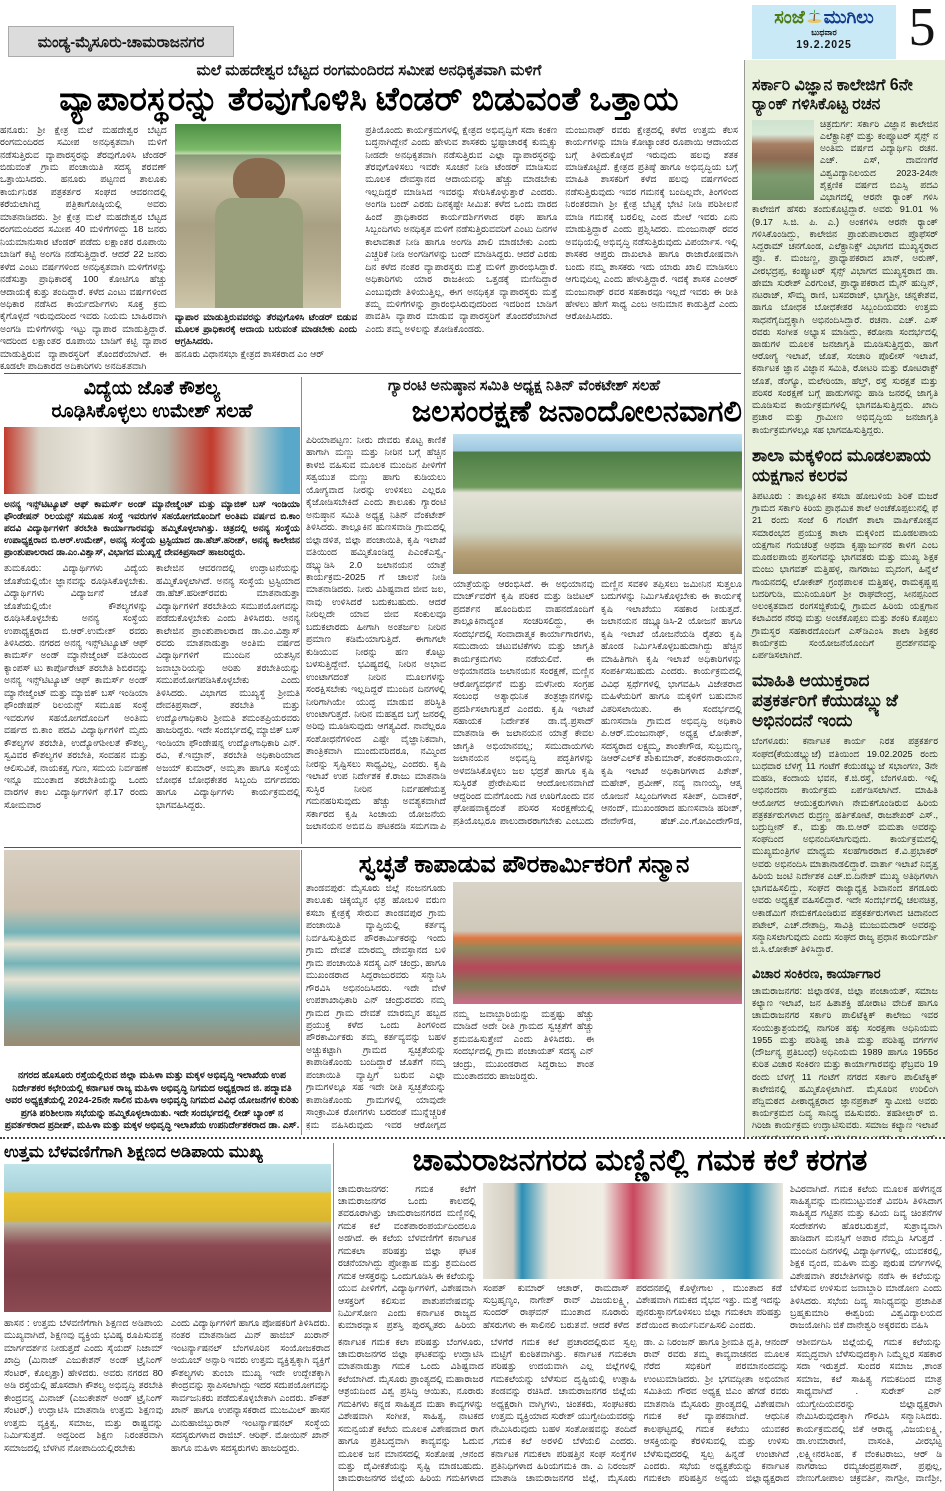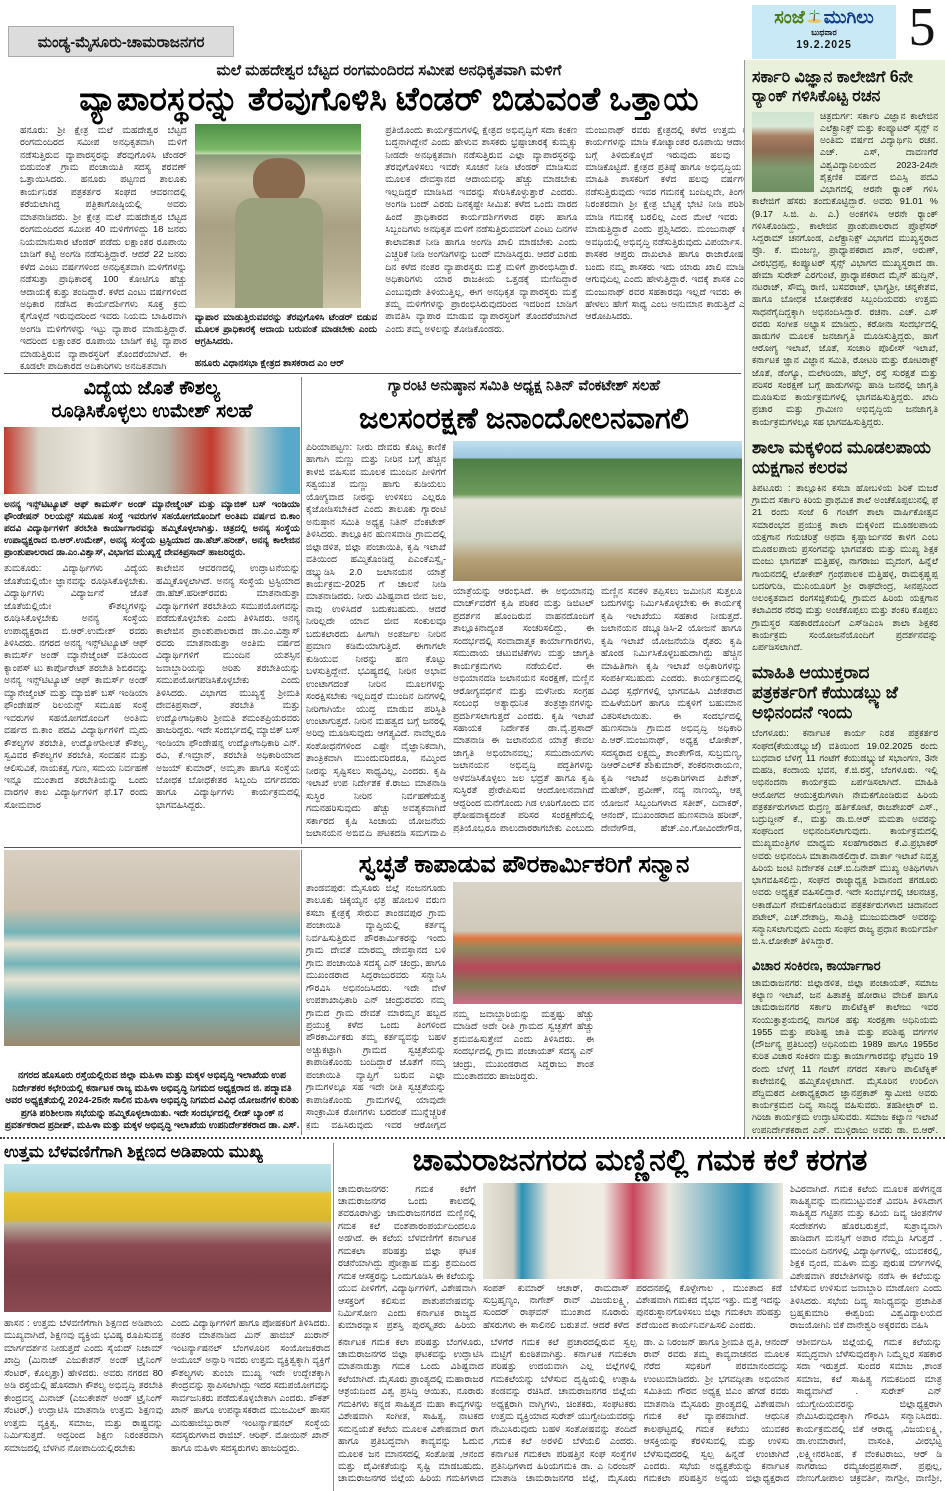--- a/index.html
+++ b/index.html
@@ -21,48 +21,48 @@
   .btxt{font-size:9.3px;line-height:1.34;text-align:justify;overflow:hidden;}
   .cap{font-weight:bold;font-size:9px;line-height:1.35;text-align:justify;overflow:hidden;}
   .kicker{font-weight:bold;text-align:center;}
   .headline{font-weight:bold;text-align:center;color:#000;}
   .cols{display:flex;}
   .vline{border-left:1px solid #8a8a8a;width:0;}
   .hline{border-top:1px solid #555;height:0;}
   .dotline{border-top:2px dotted #444;height:0;}
   .photo{background:#b9b4a6;position:relative;overflow:hidden;}
   
-  #main-art{left:20px;top:61px;width:738px;}
+  #main-art{left:0;top:61px;width:738px;}
   #main-art .kicker{font-size:15px;}
   #main-art .headline{font-size:33px;line-height:1.08;margin-top:2px;}
   #main-cols{gap:8px;margin-top:7px;height:245px;overflow:hidden;}
   .ph-main{width:166px;height:184px;background:
      linear-gradient(180deg,#4d8f46 0%,#7dbb6a 14%,#bcd9a8 16%,#8a9b7a 17%,#c9c2a4 30%,#a9a083 55%,#b7ad90 78%,#cfc7ab 100%);}
   .ph-main:before{content:"";position:absolute;left:58px;top:34px;width:52px;height:46px;border-radius:45%;background:#8a6a4f;}
   .ph-main:after{content:"";position:absolute;left:40px;top:74px;width:88px;height:110px;border-radius:18px 18px 0 0;background:#99a07b;}
   
   #sidebar{left:744px;top:60px;width:201px;height:1077px;background:#e9f1dc;border-left:1px solid #999;
-     padding:6px 7px;box-sizing:border-box;overflow:hidden;}
+     padding:14px 7px;box-sizing:border-box;overflow:hidden;}
   .sb-head{font-weight:bold;font-size:15.5px;line-height:1.18;margin:2px 0 4px 0;}
   .sb-body{font-size:9.2px;line-height:1.33;text-align:justify;}
   .ph-portrait{float:left;width:62px;height:80px;margin:2px 6px 2px 0;background:
      linear-gradient(180deg,#cfe3cf 0%,#d8e8d8 18%,#a87f63 30%,#8d6a52 48%,#7d9b6f 70%,#6f8f63 100%);}
   .sb-gap{height:8px;}
   
   #skills{left:4px;top:377px;width:296px;height:467px;overflow:hidden;}
   #skills .headline{font-size:19px;line-height:1.2;}
   .ph-skills{width:296px;height:67px;margin-top:4px;background:
      linear-gradient(90deg,#c23b2e 0%,#d8d2c6 12%,#eae6dc 30%,#b8b2a4 55%,#c23b2e 70%,#dcd6ca 82%,#59a8c9 95%);}
   #skills .cap{margin-top:4px;}
   #skills .cols{gap:8px;margin-top:4px;height:262px;}
   #skills .cols .btxt{width:144px;}
   
   #water{left:306px;top:377px;width:436px;height:467px;overflow:hidden;}
   #water .kicker{font-size:14.5px;}
-  #water .headline{font-size:29px;margin-top:8px;}
+  #water .headline{font-size:29px;margin-top:1px;text-align:right;}
   #water-row{display:flex;gap:7px;margin-top:5px;}
   #water-c1{width:140px;height:395px;}
   .ph-water{width:289px;height:140px;background:
      linear-gradient(180deg,#bfe0ee 0%,#9ec7e0 12%,#4e7d46 13%,#6f9c5d 38%,#e4e2d6 42%,#cfd3c2 70%,#b59f76 85%,#a08a61 100%);}
   #water-sub{display:flex;gap:7px;margin-top:4px;}
   #water-sub .btxt{width:141px;height:248px;}
   
   #women{left:4px;top:850px;width:296px;height:285px;overflow:hidden;}
   .ph-women{width:296px;height:196px;background:
      linear-gradient(180deg,#d8cfc2 0%,#cbbfae 30%,#74b3b8 42%,#e8e3d2 48%,#74b3b8 58%,#e8e3d2 66%,#74b3b8 78%,#9c8a70 100%);}
@@ -126,21 +126,21 @@
   <div class="abs page-num">5</div>
 
   <div class="abs" id="main-art">
     <div class="kicker">ಮಲೆ ಮಹದೇಶ್ವರ ಬೆಟ್ಟದ ರಂಗಮಂದಿರದ ಸಮೀಪ ಅನಧಿಕೃತವಾಗಿ ಮಳಿಗೆ</div>
     <div class="headline">ವ್ಯಾಪಾರಸ್ಥರನ್ನು ತೆರವುಗೊಳಿಸಿ ಟೆಂಡರ್ ಬಿಡುವಂತೆ ಒತ್ತಾಯ</div>
     <div class="cols" id="main-cols">
       <div class="btxt" style="width:172px;">ಹನೂರು: ಶ್ರೀ ಕ್ಷೇತ್ರ ಮಲೆ ಮಹದೇಶ್ವರ ಬೆಟ್ಟದ ರಂಗಮಂದಿರದ ಸಮೀಪ ಅನಧಿಕೃತವಾಗಿ ಮಳಿಗೆ ನಡೆಸುತ್ತಿರುವ ವ್ಯಾಪಾರಸ್ಥರನ್ನು ತೆರವುಗೊಳಿಸಿ ಟೆಂಡರ್ ಬಿಡುವಂತೆ ಗ್ರಾಮ ಪಂಚಾಯಿತಿ ಸದಸ್ಯ ಶರವಣ್ ಒತ್ತಾಯಿಸಿದರು. ಹನೂರು ಪಟ್ಟಣದ ತಾಲೂಕು ಕಾರ್ಯನಿರತ ಪತ್ರಕರ್ತರ ಸಂಘದ ಆವರಣದಲ್ಲಿ ಕರೆಯಲಾಗಿದ್ದ ಪತ್ರಿಕಾಗೋಷ್ಠಿಯಲ್ಲಿ ಅವರು ಮಾತನಾಡಿದರು. ಶ್ರೀ ಕ್ಷೇತ್ರ ಮಲೆ ಮಹದೇಶ್ವರ ಬೆಟ್ಟದ ರಂಗಮಂದಿರದ ಸಮೀಪ 40 ಮಳಿಗೆಗಳಿದ್ದು 18 ಜನರು ನಿಯಮಾನುಸಾರ ಟೆಂಡರ್ ಪಡೆದು ಲಕ್ಷಾಂತರ ರೂಪಾಯಿ ಬಾಡಿಗೆ ಕಟ್ಟಿ ಅಂಗಡಿ ನಡೆಸುತ್ತಿದ್ದಾರೆ. ಆದರೆ 22 ಜನರು ಕಳೆದ ಎಂಟು ವರ್ಷಗಳಿಂದ ಅನಧಿಕೃತವಾಗಿ ಮಳಿಗೆಗಳನ್ನು ನಡೆಸುತ್ತಾ ಪ್ರಾಧಿಕಾರಕ್ಕೆ 100 ಕೋಟಿಗೂ ಹೆಚ್ಚು ಆದಾಯಕ್ಕೆ ಕುತ್ತು ತಂದಿದ್ದಾರೆ. ಕಳೆದ ಎಂಟು ವರ್ಷಗಳಿಂದ ಅಧಿಕಾರ ನಡೆಸಿದ ಕಾರ್ಯದರ್ಶಿಗಳು ಸೂಕ್ತ ಕ್ರಮ ಕೈಗೊಳ್ಳದೆ ಇರುವುದರಿಂದ ಇವರು ನಿಯಮ ಬಾಹಿರವಾಗಿ ಅಂಗಡಿ ಮಳಿಗೆಗಳನ್ನು ಇಟ್ಟು ವ್ಯಾಪಾರ ಮಾಡುತ್ತಿದ್ದಾರೆ. ಇದರಿಂದ ಲಕ್ಷಾಂತರ ರೂಪಾಯಿ ಬಾಡಿಗೆ ಕಟ್ಟಿ ವ್ಯಾಪಾರ ಮಾಡುತ್ತಿರುವ ವ್ಯಾಪಾರಸ್ಥರಿಗೆ ತೊಂದರೆಯಾಗಿದೆ. ಈ ಕೂಡಲೇ ಪ್ರಾಧಿಕಾರದ ಅಧಿಕಾರಿಗಳು ಅನಧಿಕೃತವಾಗಿ</div>
       <div style="width:188px;">
         <div class="photo ph-main"></div>
         <div class="cap" style="margin-top:3px;">ವ್ಯಾಪಾರ ಮಾಡುತ್ತಿರುವವರನ್ನು ತೆರವುಗೊಳಿಸಿ ಟೆಂಡರ್ ಬಿಡುವ ಮೂಲಕ ಪ್ರಾಧಿಕಾರಕ್ಕೆ ಆದಾಯ ಬರುವಂತೆ ಮಾಡಬೇಕು ಎಂದು ಆಗ್ರಹಿಸಿದರು.</div>
-        <div class="btxt" style="margin-top:10px;font-weight:bold;">ಹನೂರು ವಿಧಾನಸಭಾ ಕ್ಷೇತ್ರದ ಶಾಸಕರಾದ ಎಂ ಆರ್</div>
+        <div class="btxt" style="margin-top:1px;">ಹನೂರು ವಿಧಾನಸಭಾ ಕ್ಷೇತ್ರದ ಶಾಸಕರಾದ ಎಂ ಆರ್</div>
       </div>
       <div class="btxt" style="width:198px;">ಪ್ರತಿಯೊಂದು ಕಾರ್ಯಕ್ರಮಗಳಲ್ಲಿ ಕ್ಷೇತ್ರದ ಅಭಿವೃದ್ಧಿಗೆ ಸದಾ ಕಂಕಣ ಬದ್ಧನಾಗಿದ್ದೇನೆ ಎಂದು ಹೇಳುವ ಶಾಸಕರು ಭ್ರಷ್ಟಾಚಾರಕ್ಕೆ ಕುಮ್ಮಕ್ಕು ನೀಡದೇ ಅನಧಿಕೃತವಾಗಿ ನಡೆಸುತ್ತಿರುವ ಎಲ್ಲಾ ವ್ಯಾಪಾರಸ್ಥರನ್ನು ತೆರವುಗೊಳಿಸಲು ಇವರೇ ಸೂಚನೆ ನೀಡಿ ಟೆಂಡರ್ ಮಾಡಿಸುವ ಮೂಲಕ ದೇವಸ್ಥಾನದ ಆದಾಯವನ್ನು ಹೆಚ್ಚು ಮಾಡಬೇಕು ಇಲ್ಲದಿದ್ದರೆ ಮಾಡಿಸಿದ ಇವರನ್ನು ಸೇರಿಸಿಕೊಳ್ಳುತ್ತಾರೆ ಎಂದರು. ಅಂಗಡಿ ಬಂದ್ ಎರಡು ದಿನಕ್ಕಷ್ಟೇ ಸೀಮಿತ: ಕಳೆದ ಒಂದು ವಾರದ ಹಿಂದೆ ಪ್ರಾಧಿಕಾರದ ಕಾರ್ಯದರ್ಶಿಗಳಾದ ರಘು ಹಾಗೂ ಸಿಬ್ಬಂದಿಗಳು ಅನಧಿಕೃತ ಮಳಿಗೆ ನಡೆಸುತ್ತಿರುವವರಿಗೆ ಎಂಟು ದಿನಗಳ ಕಾಲಾವಕಾಶ ನೀಡಿ ಹಾಗೂ ಅಂಗಡಿ ಖಾಲಿ ಮಾಡಬೇಕು ಎಂದು ಎಚ್ಚರಿಕೆ ನೀಡಿ ಅಂಗಡಿಗಳನ್ನು ಬಂದ್ ಮಾಡಿಸಿದ್ದರು. ಆದರೆ ಎರಡು ದಿನ ಕಳೆದ ನಂತರ ವ್ಯಾಪಾರಸ್ಥರು ಮತ್ತೆ ಮಳಿಗೆ ಪ್ರಾರಂಭಿಸಿದ್ದಾರೆ. ಅಧಿಕಾರಿಗಳು ಯಾರ ರಾಜಕೀಯ ಒತ್ತಡಕ್ಕೆ ಮಣಿದಿದ್ದಾರೆ ಎಂಬುವುದೇ ತಿಳಿಯುತ್ತಿಲ್ಲ, ಈಗ ಅನಧಿಕೃತ ವ್ಯಾಪಾರಸ್ಥರು ಮತ್ತೆ ತಮ್ಮ ಮಳಿಗೆಗಳನ್ನು ಪ್ರಾರಂಭಿಸಿರುವುದರಿಂದ ಇದರಿಂದ ಬಾಡಿಗೆ ಪಾವತಿಸಿ ವ್ಯಾಪಾರ ಮಾಡುವ ವ್ಯಾಪಾರಸ್ಥರಿಗೆ ತೊಂದರೆಯಾಗಿದೆ ಎಂದು ತಮ್ಮ ಅಳಲನ್ನು ತೋಡಿಕೊಂಡರು.</div>
       <div class="btxt" style="width:178px;">ಮಂಜುನಾಥ್ ರವರು ಕ್ಷೇತ್ರದಲ್ಲಿ ಕಳೆದ ಉತ್ತಮ ಕೆಲಸ ಕಾರ್ಯಗಳನ್ನು ಮಾಡಿ ಕೋಟ್ಯಾಂತರ ರೂಪಾಯಿ ಆದಾಯದ ಬಗ್ಗೆ ತಿಳಿದುಕೊಳ್ಳದೆ ಇರುವುದು ಹಲವು ಶತಕ ಮಾಡಿಕೊಟ್ಟಿದೆ. ಕ್ಷೇತ್ರದ ಪ್ರತಿಷ್ಠೆ ಹಾಗೂ ಅಭಿವೃದ್ಧಿಯ ಬಗ್ಗೆ ಮಾಹಿತಿ ಶಾಸಕರಿಗೆ ಕಳೆದ ಹಲವು ವರ್ಷಗಳಿಂದ ನಡೆಸುತ್ತಿರುವುದು ಇವರ ಗಮನಕ್ಕೆ ಬಂದಿಲ್ಲವೇ, ತಿಂಗಳಿಂದ ನಿರಂತರವಾಗಿ ಶ್ರೀ ಕ್ಷೇತ್ರ ಬೆಟ್ಟಕ್ಕೆ ಭೇಟಿ ನೀಡಿ ಪರಿಶೀಲನೆ ಮಾಡಿ ಗಮನಕ್ಕೆ ಬರಲಿಲ್ಲ ಎಂದ ಮೇಲೆ ಇವರು ಏನು ಮಾಡುತ್ತಿದ್ದಾರೆ ಎಂದು ಪ್ರಶ್ನಿಸಿದರು. ಮಂಜುನಾಥ್ ರವರ ಅವಧಿಯಲ್ಲಿ ಅಭಿವೃದ್ಧಿ ನಡೆಸುತ್ತಿರುವುದು ವಿಪರ್ಯಾಸ. ಇಲ್ಲಿ ಶಾಸಕರ ಆಪ್ತರು ದಾಖಲಾತಿ ಹಾಗೂ ರಾಜಾರೋಷವಾಗಿ ಬಂದು ನಮ್ಮ ಶಾಸಕರು ಇದು ಯಾರು ಖಾಲಿ ಮಾಡಿಸಲು ಆಗುವುದಿಲ್ಲ ಎಂದು ಹೇಳುತ್ತಿದ್ದಾರೆ. ಇದಕ್ಕೆ ಶಾಸಕ ಎಂಆರ್ ಮಂಜುನಾಥ್ ರವರ ಸಹಕಾರವೂ ಇಲ್ಲದೆ ಇವರು ಈ ರೀತಿ ಹೇಳಲು ಹೇಗೆ ಸಾಧ್ಯ ಎಂಬ ಅನುಮಾನ ಕಾಡುತ್ತಿದೆ ಎಂದು ಆರೋಪಿಸಿದರು.</div>
     </div>
   </div>
 
   <div class="abs" id="sidebar">
     <div>
       <div class="sb-head" style="font-size:16px;">ಸರ್ಕಾರಿ ವಿಜ್ಞಾನ ಕಾಲೇಜಿಗೆ 6ನೇ ರ‍್ಯಾಂಕ್ ಗಳಿಸಿಕೊಟ್ಟ ರಚನ</div>
       <div class="sb-body">

